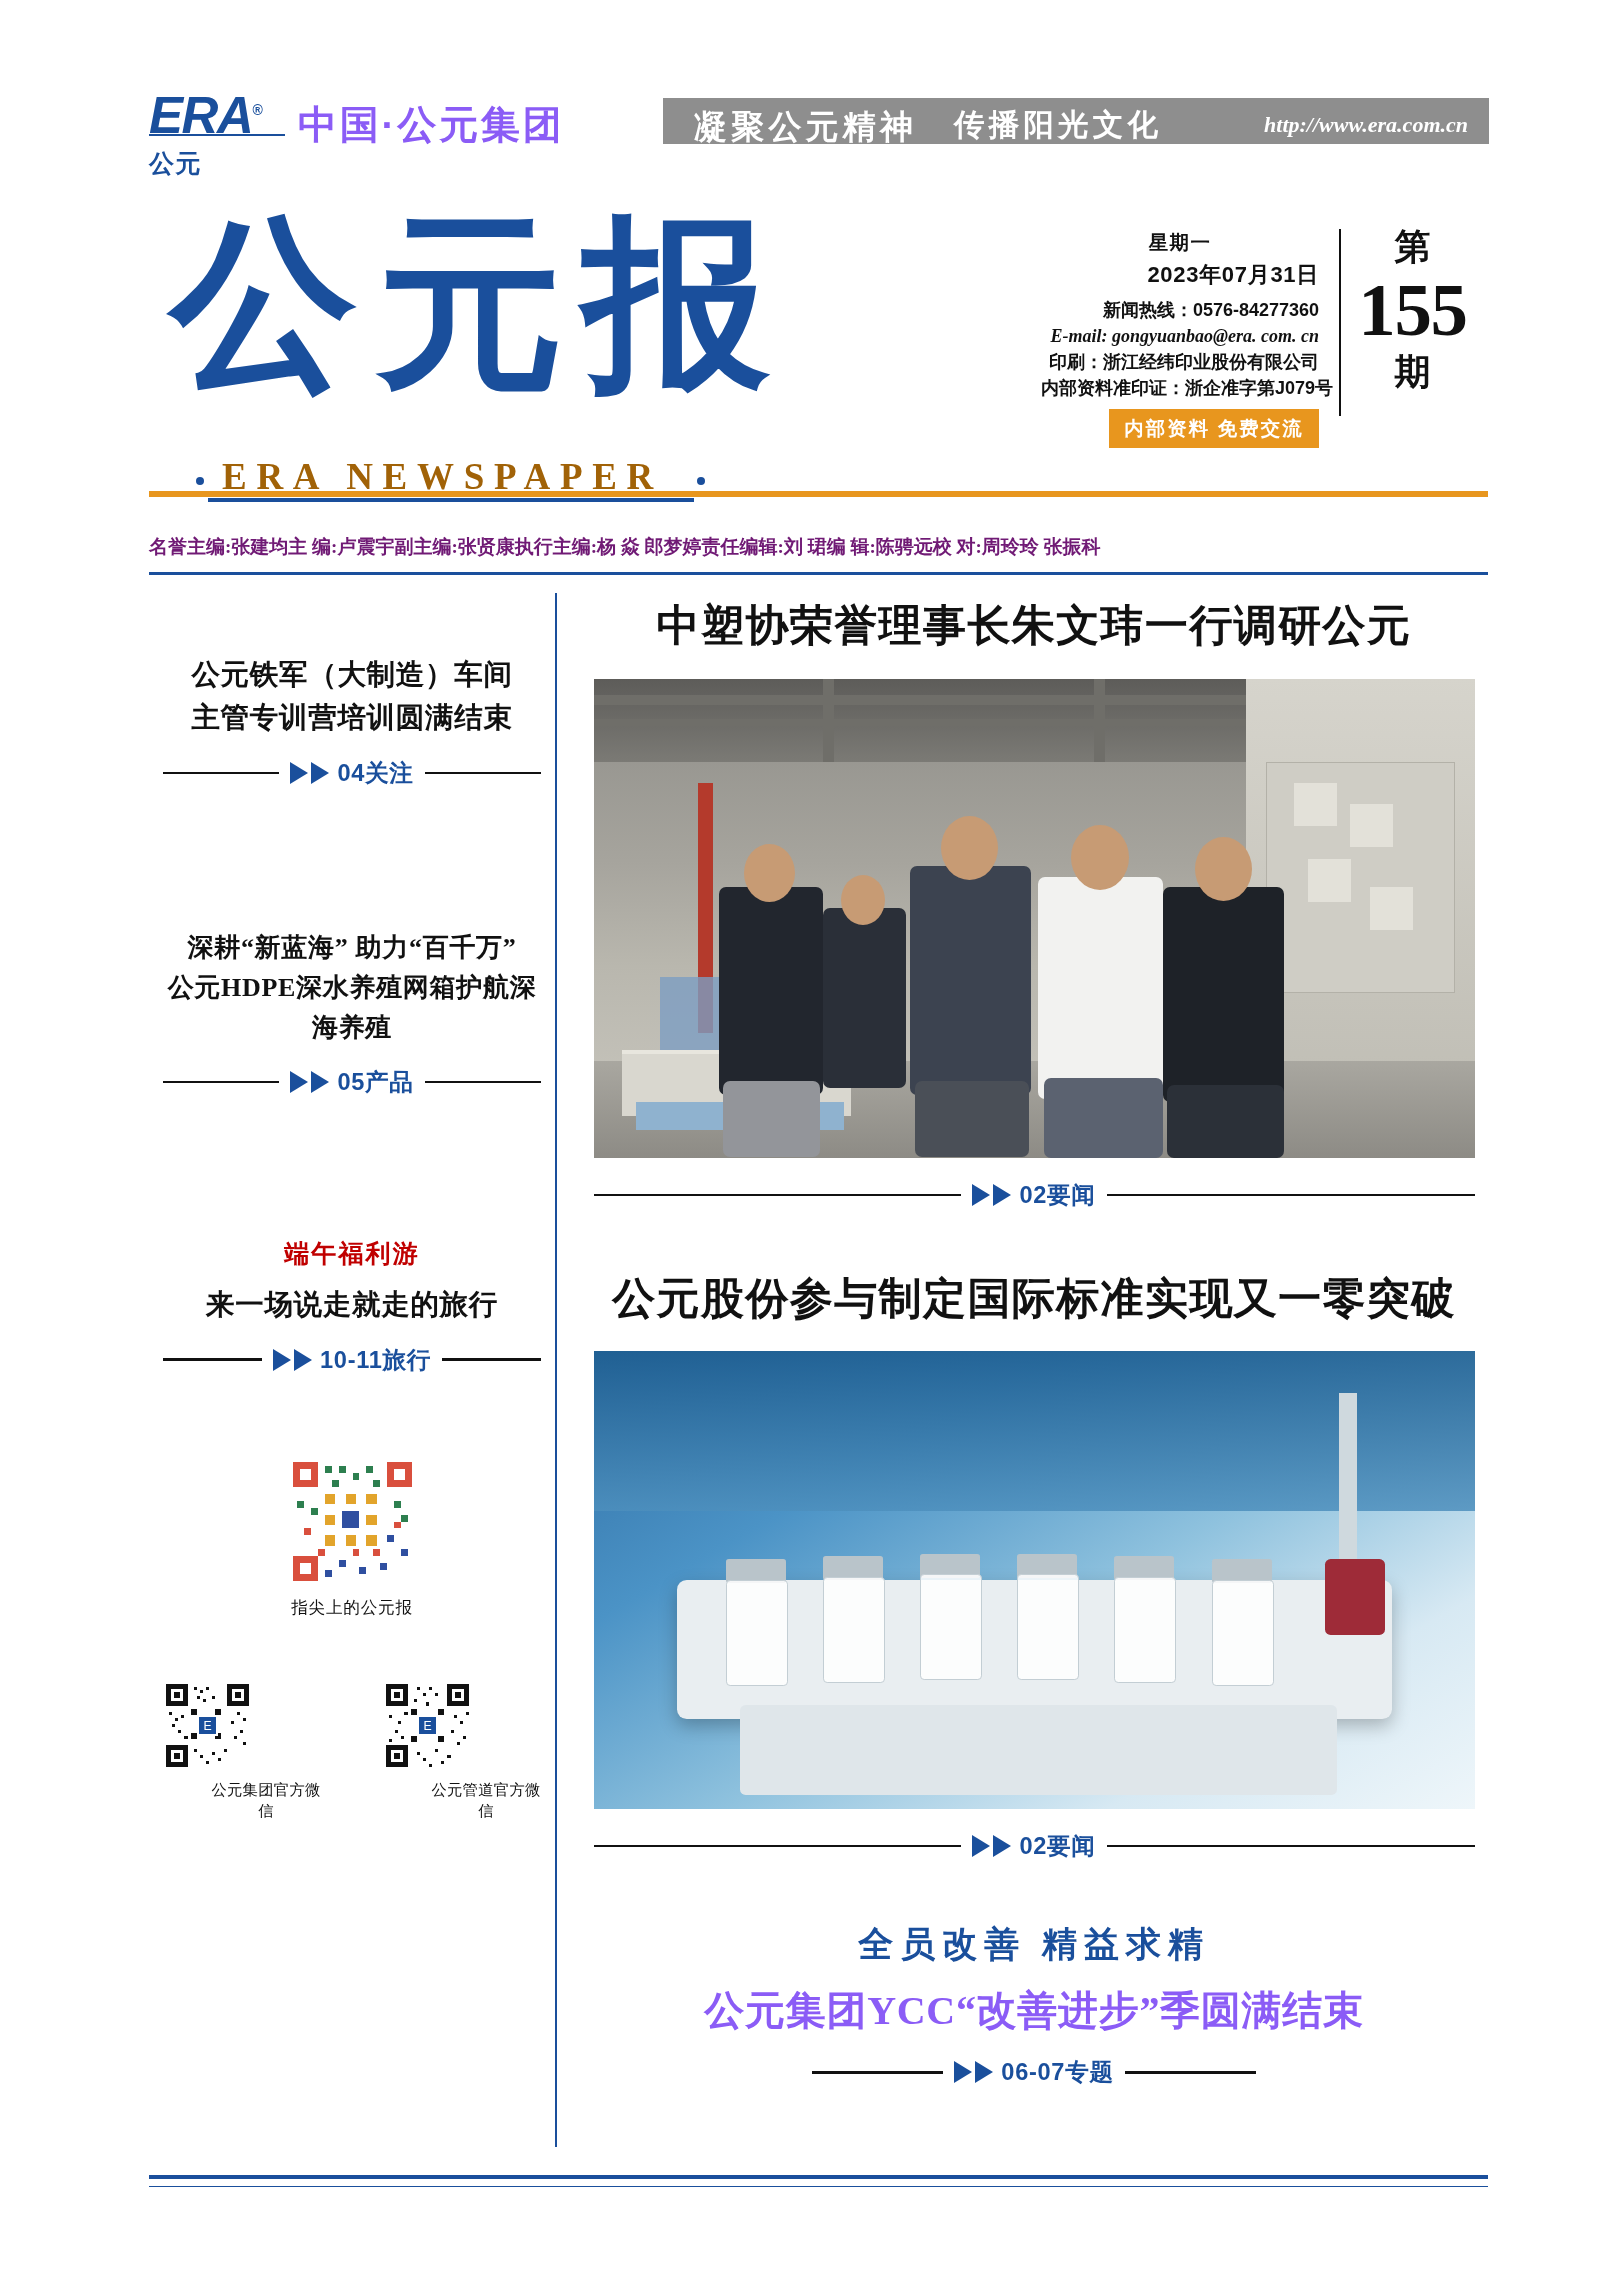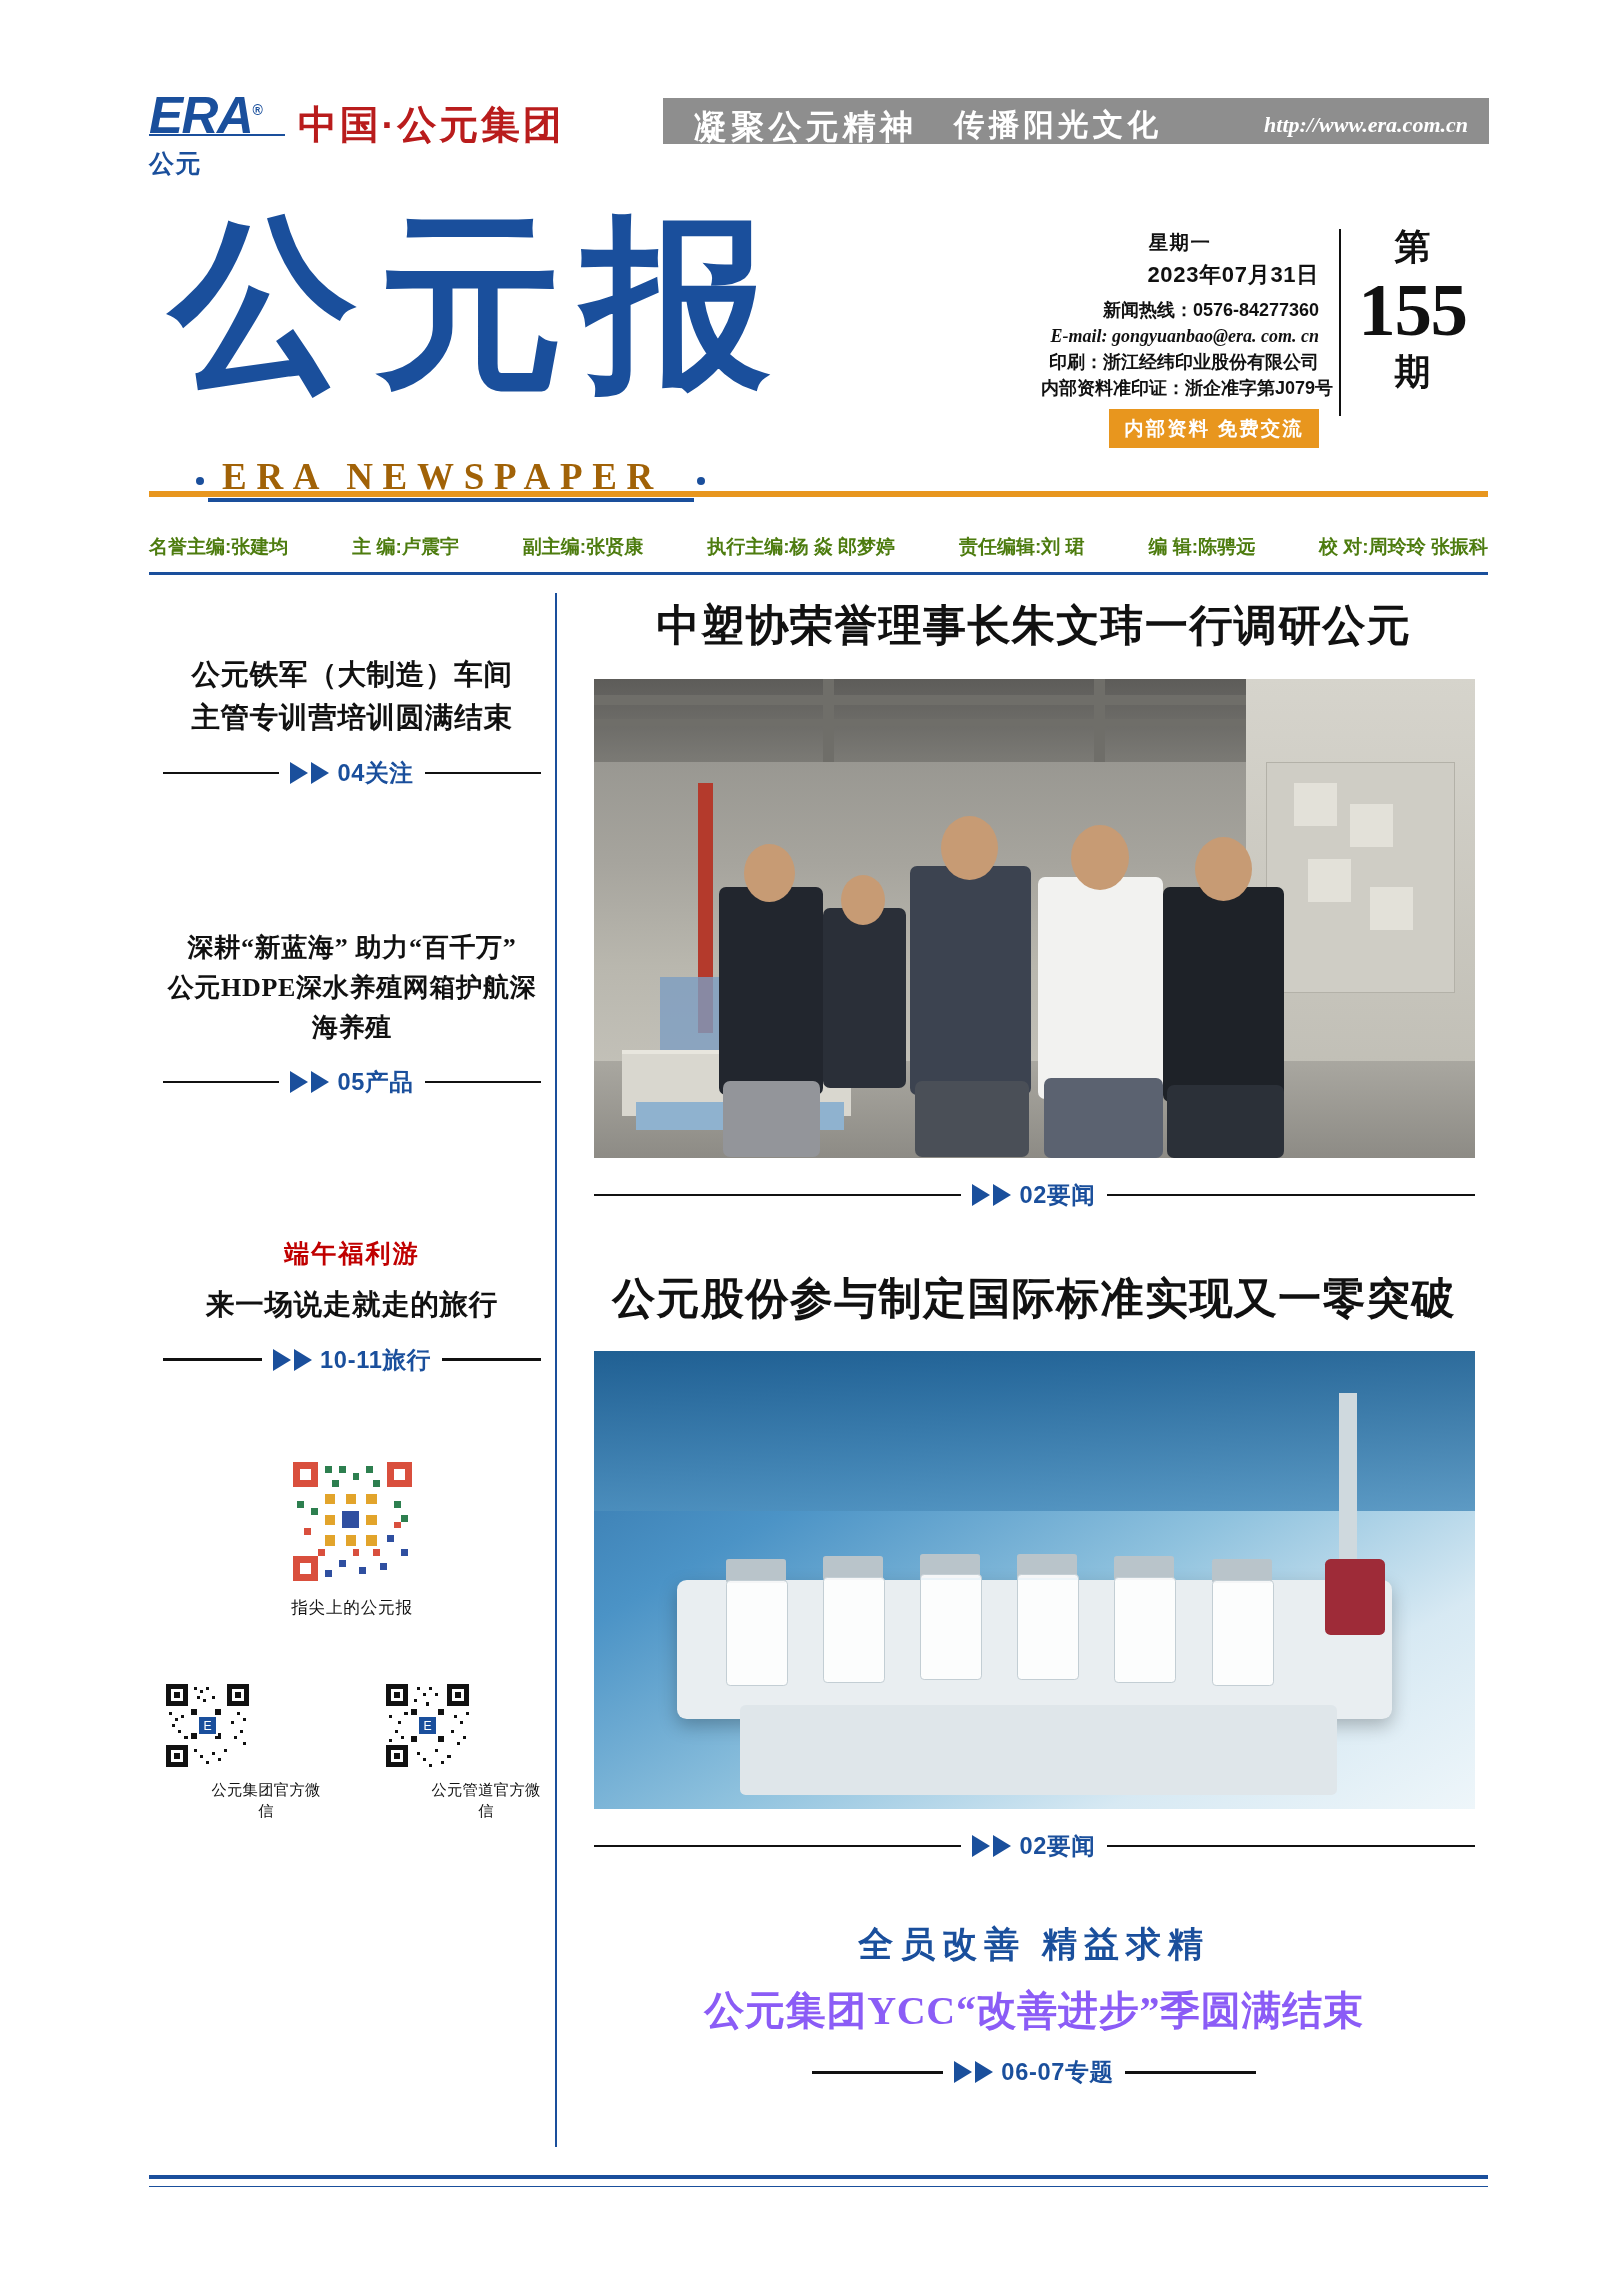--- a/index.html
+++ b/index.html
@@ -67,21 +67,21 @@
     height: 2.8px;
     background: #1a4f9c;
   }
   .company-name {
     position: absolute;
     left: 149px;
     top: 15.3px;
     font-family: "Liberation Sans", sans-serif;
     font-weight: bold;
     font-size: 39px;
-    color: #b91c1c;
+    color: #8b5cf6;
     letter-spacing: 2.8px;
   }
   .slogan-bar {
     position: absolute;
     left: 514px;
     top: 15.3px;
     width: 826px;
     height: 46px;
     background: #8e8e8e;
     color: #ffffff;
@@ -250,26 +250,26 @@
     height: 6.2px;
     background: #e8961e;
   }
 
   
   .editors {
     position: absolute;
     left: 149px;
     top: 534px;
     width: 1339px;
-    font-family: Liberation Sans, sans-serif;
+    font-family: Liberation Serif, serif;
     font-size: 19px;
     font-weight: bold;
-    color: #4d7c0f;
+    color: #701a75;
     display: flex;
-    justify-content: space-between;
+    justify-content: flex-start;
     white-space: nowrap;
   }
   .blue-rule {
     position: absolute;
     left: 149px;
     top: 572px;
     width: 1339px;
     height: 2.8px;
     background: #1a4f9c;
   }

